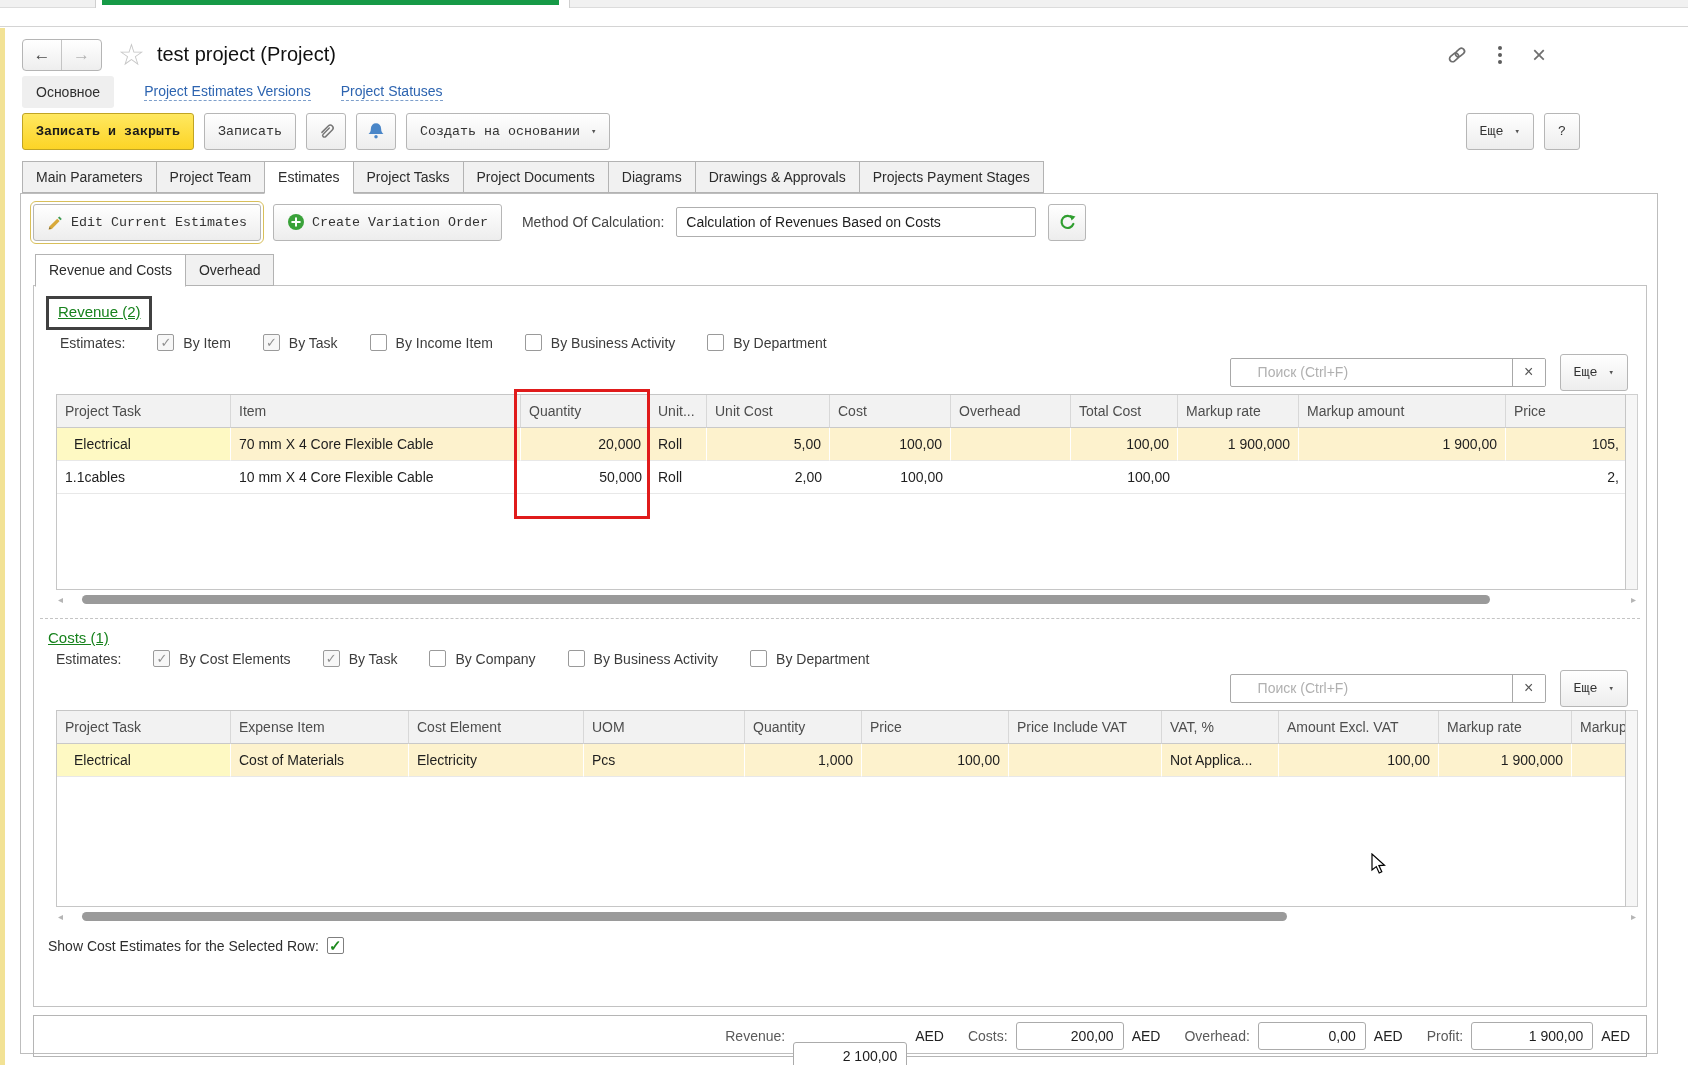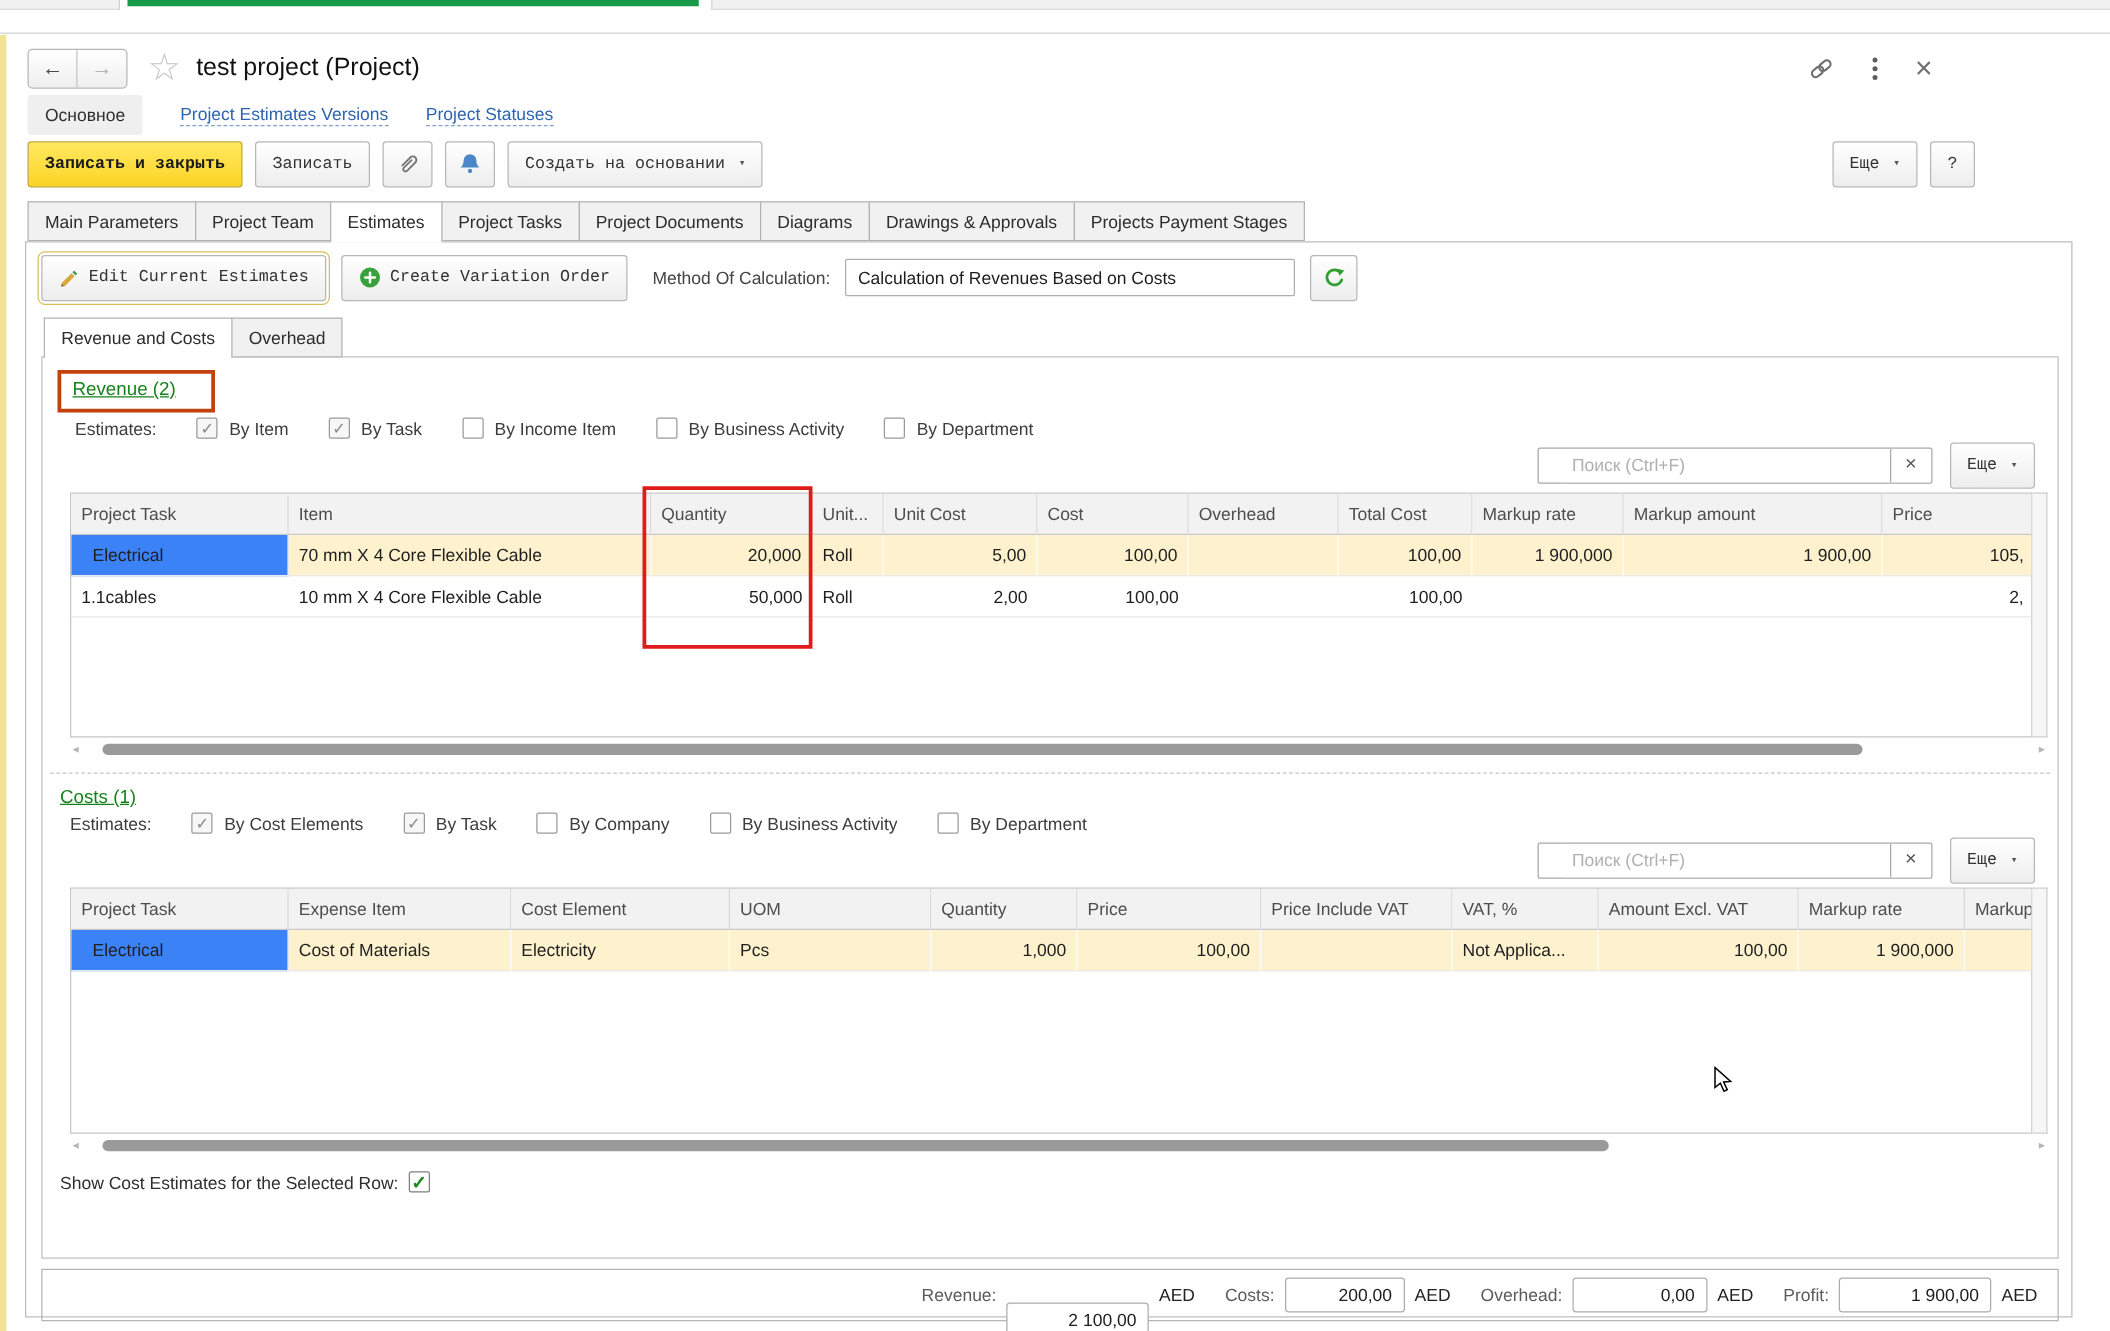--- a/index.html
+++ b/index.html
@@ -59,21 +59,21 @@
   .btn-focus { outline:1px solid #d8bf5a; outline-offset:2px; }
   .method-label { color:#444; margin-left:8px; }
   .method-input { width:360px; height:30px; border:1px solid #afafaf; border-radius:2px; padding:0 9px; line-height:28px; color:#1d1d1d; background:#fff; white-space:nowrap; overflow:hidden; }
   .btn-refresh { width:38px; padding:0; }
 
   .subtabs { display:flex; padding-left:2px; position:relative; z-index:2; margin-top:14px; }
   .inner-panel { border:1px solid #c2c2c2; margin-top:-1px; padding:8px 6px 8px 6px; height:722px; background:#fff; }
 
   
   .section-title-row { margin:2px 0 4px 6px; }
-  .red-frame { display:inline-block; border:3px solid #c2410c; padding:4px 28px 7px 9px; }
+  .red-frame { display:inline-block; border:3px solid #404040; padding:4px 8px 7px 9px; }
   .green-link { color:#16821c; text-decoration:underline; font-size:15px; cursor:pointer; }
   .filters { display:flex; align-items:center; gap:9px; margin:2px 0 6px 20px; color:#3c3c3c; }
   .filters .gap { width:14px; }
   .cb { width:17px; height:17px; border:1px solid #9a9a9a; border-radius:2px; background:#fff;
         display:inline-flex; align-items:center; justify-content:center; font-size:13px; color:#8f8f8f; flex:none; }
   .cb.checked { background:#f7f7f7; }
   .cb.green { color:#1d8a1d; font-weight:bold; font-size:15px; border-color:#7f7f7f; }
   .search-row { display:flex; align-items:center; justify-content:flex-end; margin:4px 12px 7px 0; height:30px; gap:14px; }
   .searchbox { display:flex; height:29px; border:1px solid #a8a8a8; border-radius:2px; overflow:hidden;padding-left:19px; }
   .searchbox input { border:none; outline:none; width:262px; padding:0 8px; font:inherit; color:#333; }
@@ -87,42 +87,42 @@
   .tbl-box.h-cost { height:197px; }
   .vscroll { width:12px; border:1px solid #cfcfcf; border-left:none; background:#f6f6f6; }
   table.grid { border-collapse:separate; border-spacing:0; table-layout:fixed; width:1570px; }
   table.grid th { background:#f2f2f2; border-bottom:1px solid #c9c9c9; border-right:1px solid #d8d8d8;
                   padding:8px 8px; font-weight:normal; text-align:left; color:#4d4d4d; white-space:nowrap; overflow:hidden; }
   table.grid th:last-child { border-right:none; }
   table.grid td { padding:8px 8px; border-bottom:1px solid #e8e8e8; white-space:nowrap; overflow:hidden; color:#1e1e1e; }
   table.grid td.num, table.grid th.num { text-align:right;margin-top:44px; }
   tr.sel td { background:#fdf2cd; border-right:1px solid #fff; }
   tr.sel td:last-child { border-right:none; }
-  tr.sel td.cur { background:#3b82f6;padding-left:17px; }
+  tr.sel td.cur { background:#fef9c3;padding-left:17px; }
   td.muted { color:#9a9a9a; }
   .red-col { position:absolute; left:458px; top:-5px; width:136px; height:130px; border:3px solid #e01b1b; pointer-events:none; z-index:4; }
 
   .hscroll { width:1582px; margin:3px 0 0 16px; height:13px; position:relative; color:#b5b5b5; }
   .harrow { position:absolute; top:1px; font-size:10px; line-height:11px; }
   .harrow.l { left:2px; } .harrow.r { right:2px; }
   .hthumb { position:absolute; top:2px; height:9px; border-radius:5px; background:#9a9a9a; }
   .hthumb.rev { left:26px; width:1408px; }
   .hthumb.cost { left:26px; width:1205px; }
 
   .dashed { border-top:1px dashed #c4c4c4; margin:12px 0 10px 0; }
 
   .showcost { display:flex; align-items:center; gap:8px; margin:14px 0 0 8px; color:#2e2e2e; }
 
   
   .totals { border:1px solid #b5b5b5; margin-top:8px; height:42px; display:flex; align-items:center;
             justify-content:flex-end; padding-right:16px; gap:8px; }
   .tot-label { color:#5a5a5a; margin-left:16px; }
   .tot-value { border:1px solid #ababab; border-radius:3px; height:28px; line-height:26px; text-align:right;
                padding:0 9px; color:#1c1c1c; background:#fff; }
-  .w1{width:114px;margin-top:40px;} .w2{width:96px;} .w3{width:108px;} .w4{width:122px;}
+  .w1{width:114px;margin-top:40px;} .w2{width:108px;} .w3{width:108px;} .w4{width:122px;}
   .tot-cur { color:#222; }
 
   .cursor { position:absolute; left:1368px; top:853px; z-index:9; }
 
   svg.ic { display:block; }
 </style>
 </head>
 <body>
 
 <div id="page">

